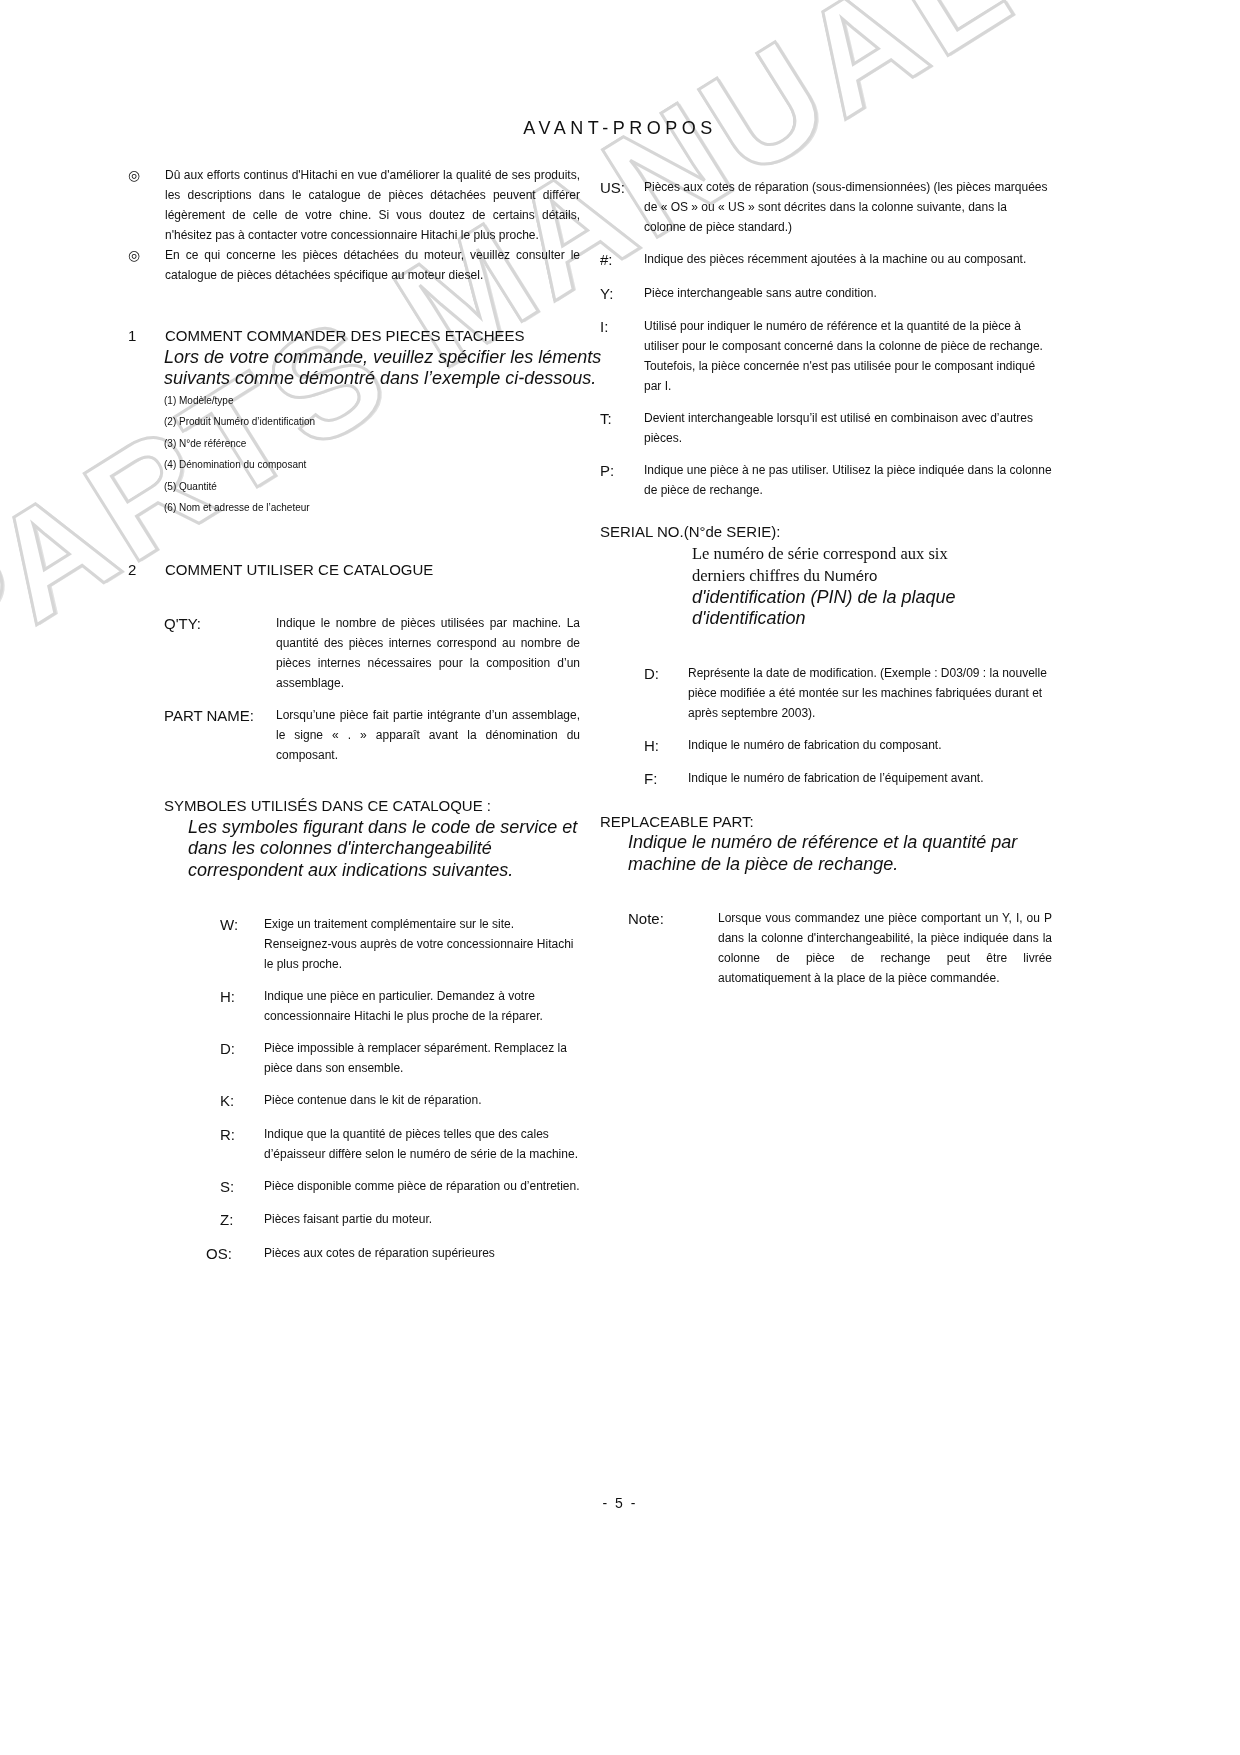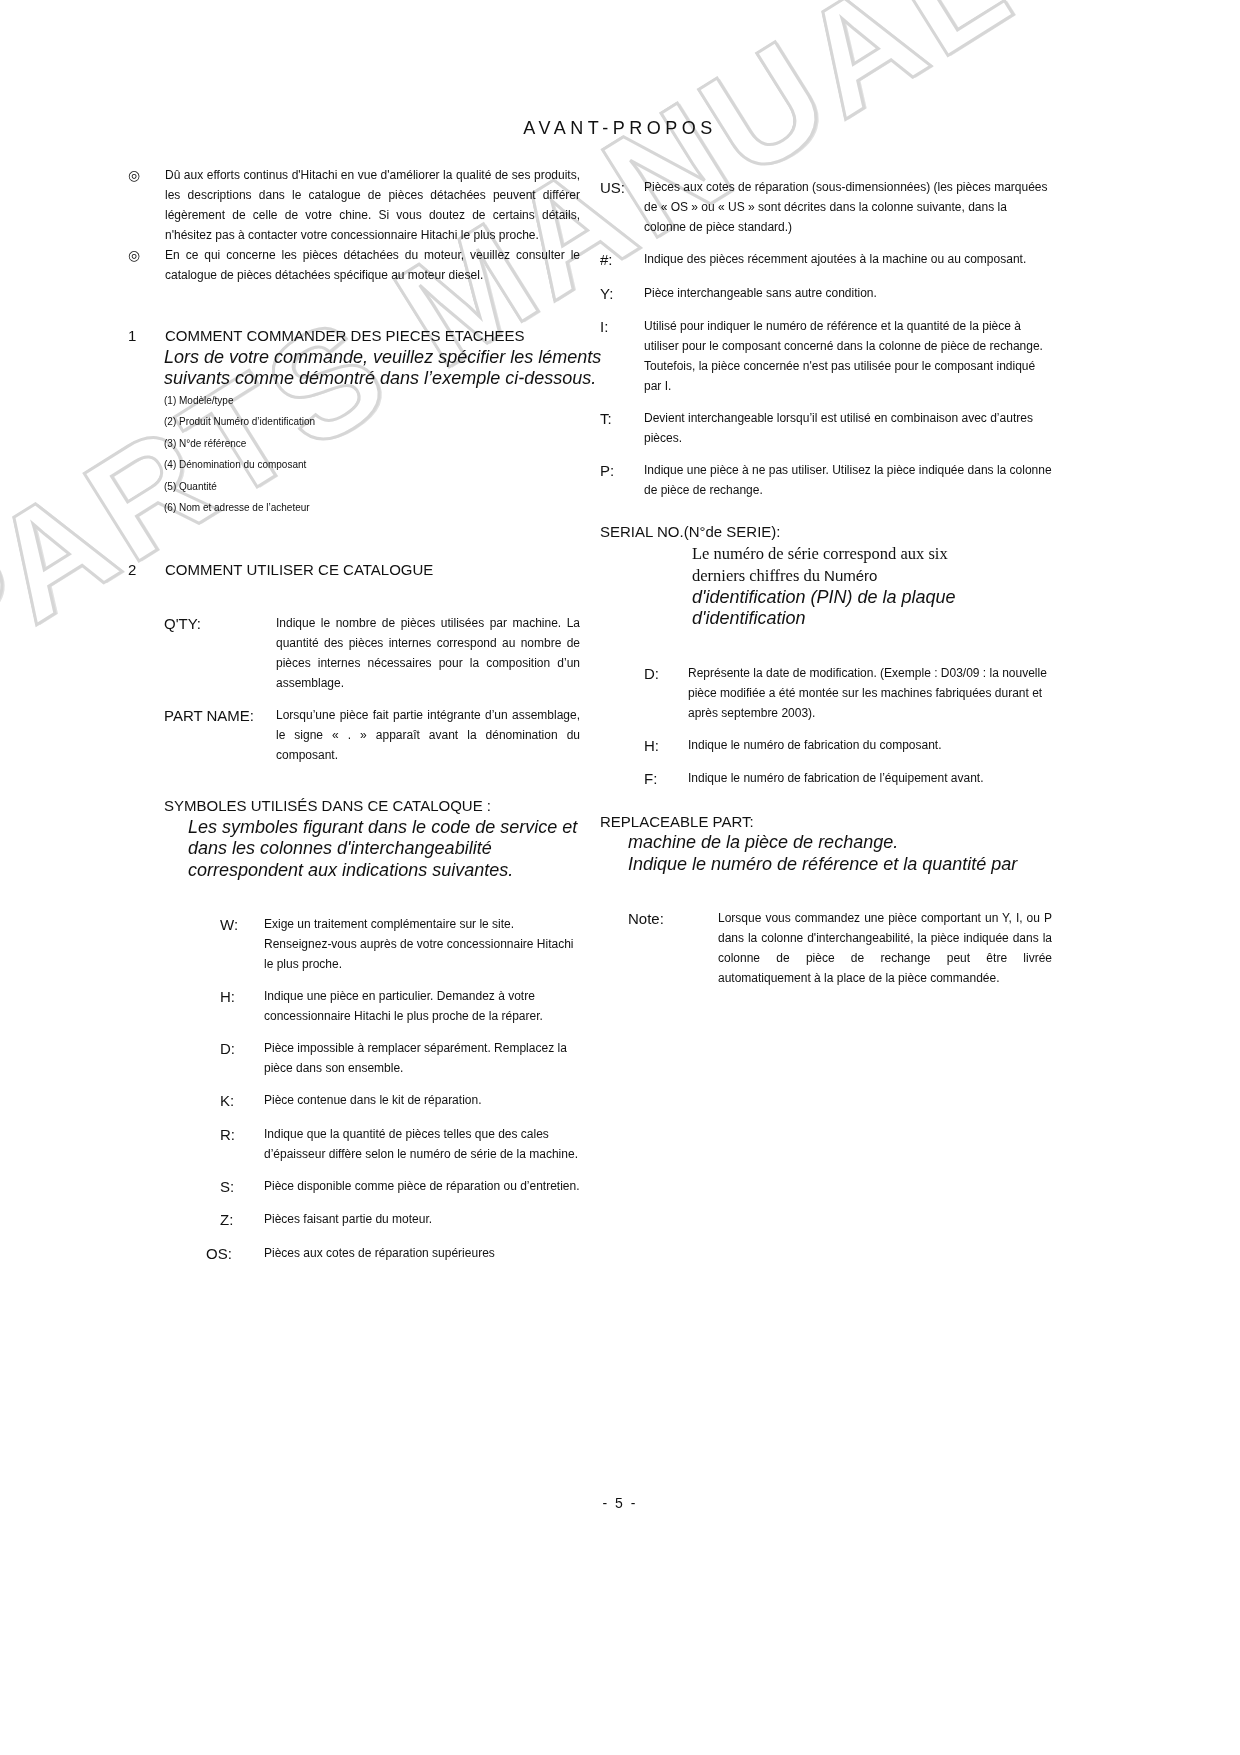--- a/index.html
+++ b/index.html
@@ -303,22 +303,22 @@
       <div class="row def-row">
         <div class="marker lbl-sym-r">F:</div>
         <div class="body-text">Indique le numéro de fabrication de l’équipement avant.</div>
       </div>
     </div>
 
     <div class="spacer-md"></div>
 
     <div class="heading-plain">REPLACEABLE PART:</div>
     <div class="sub-lines" style="margin-left:28px;">
+      <div>Indique le numéro de référence et la quantité par</div>
       <div>machine de la pièce de rechange.</div>
-      <div>Indique le numéro de référence et la quantité par</div>
     </div>
 
     <div class="spacer-md"></div>
 
     <div class="row def-row" style="margin-left:28px;">
       <div class="marker lbl-note">Note:</div>
       <div class="body-text justify">Lorsque vous commandez une pièce comportant un Y, I, ou P dans la colonne d'interchangeabilité, la pièce indiquée dans la colonne de pièce de rechange peut être livrée automatiquement à la place de la pièce commandée.</div>
     </div>
 
   </div>

